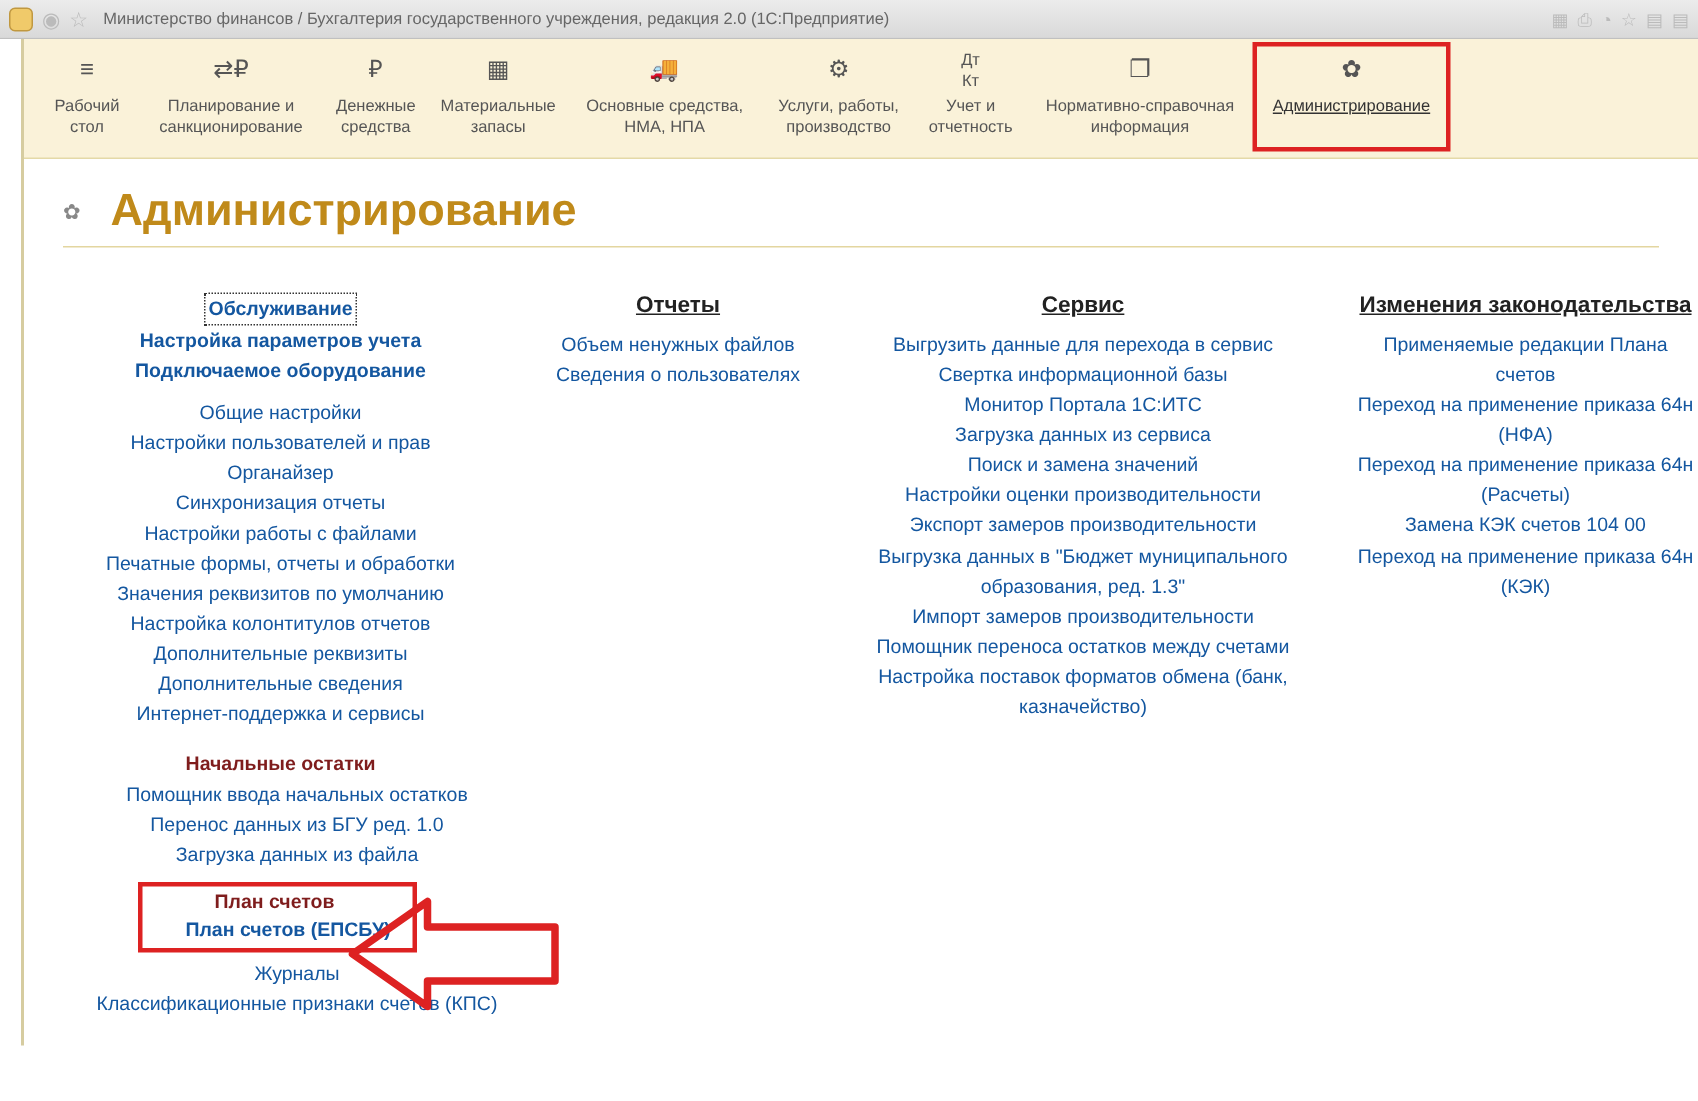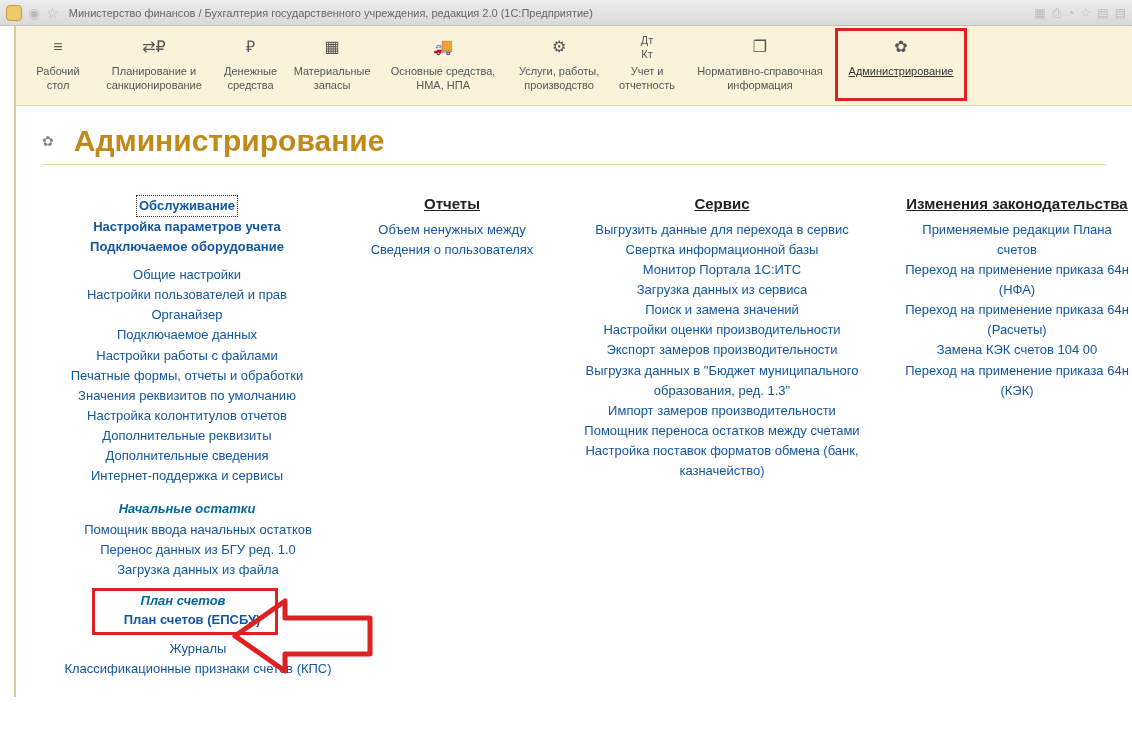--- a/index.html
+++ b/index.html
@@ -140,24 +140,23 @@
   }
   .link.bold { font-weight: bold; }
   .link.selected {
     border: 1px dotted #333;
     display: inline-block;
     padding: 0 2px;
   }
   .link.indent { margin-left: 22px; }
   .subheader {
     font-weight: bold;
-    color: #0369a1;
+    color: #7f1d1d;
     font-size: 13px;
     margin: 14px 0 4px;
-    font-style: italic;
   }
 
   .plan-box {
     border: 3px solid #d22;
     padding: 2px 8px 2px 0;
     margin: 8px 0 4px -4px;
     display: inline-block;
     width: 186px;
     position: relative;
   }
@@ -245,21 +244,21 @@
     <div class="columns">
 
       <div class="col col1">
         <span class="link bold selected">Обслуживание</span>
         <span class="link bold">Настройка параметров учета</span>
         <span class="link bold">Подключаемое оборудование</span>
         <div style="height:8px"></div>
         <span class="link">Общие настройки</span>
         <span class="link">Настройки пользователей и прав</span>
         <span class="link">Органайзер</span>
-        <span class="link">Подключаемое данных</span>
+        <span class="link">Синхронизация отчеты</span>
         <span class="link">Настройки работы с файлами</span>
         <span class="link">Печатные формы, отчеты и обработки</span>
         <span class="link">Значения реквизитов по умолчанию</span>
         <span class="link">Настройка колонтитулов отчетов</span>
         <span class="link">Дополнительные реквизиты</span>
         <span class="link">Дополнительные сведения</span>
         <span class="link">Интернет-поддержка и сервисы</span>
 
         <div class="subheader">Начальные остатки</div>
         <span class="link indent">Помощник ввода начальных остатков</span>
@@ -269,21 +268,21 @@
         <div class="plan-box">
           <div class="subheader" style="margin:0 0 2px 4px">План счетов</div>
           <span class="link bold indent">План счетов (ЕПСБУ)</span>
         </div>
         <span class="link indent">Журналы</span>
         <span class="link indent">Классификационные признаки счетов (КПС)</span>
       </div>
 
       <div class="col col2">
         <div class="section-title">Отчеты</div>
-        <span class="link">Объем ненужных между</span>
+        <span class="link">Объем ненужных файлов</span>
         <span class="link">Сведения о пользователях</span>
       </div>
 
       <div class="col col3">
         <div class="section-title">Сервис</div>
         <span class="link">Выгрузить данные для перехода в сервис</span>
         <span class="link">Свертка информационной базы</span>
         <span class="link">Монитор Портала 1С:ИТС</span>
         <span class="link">Загрузка данных из сервиса</span>
         <span class="link">Поиск и замена значений</span>

